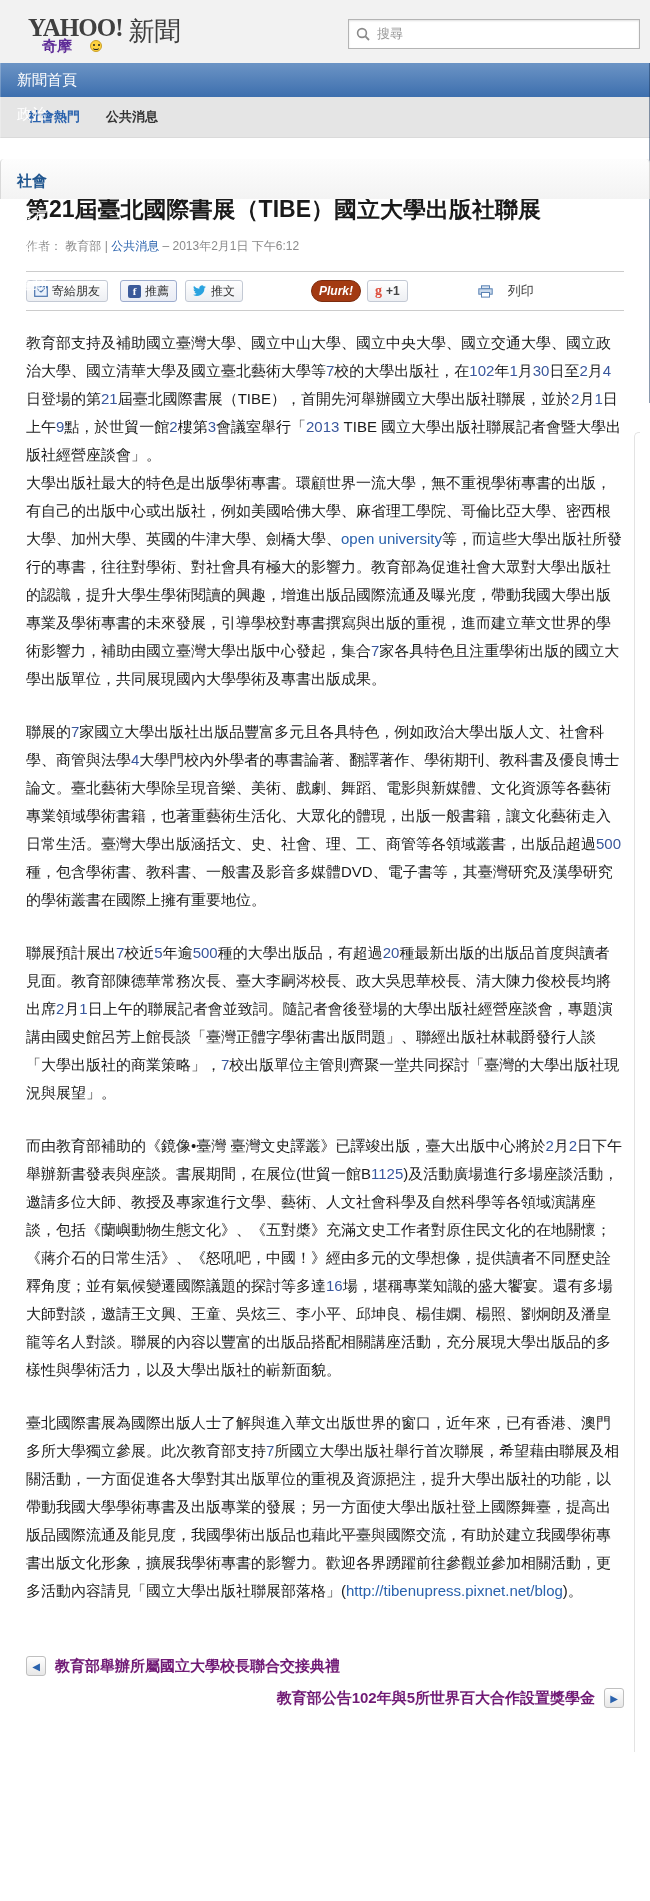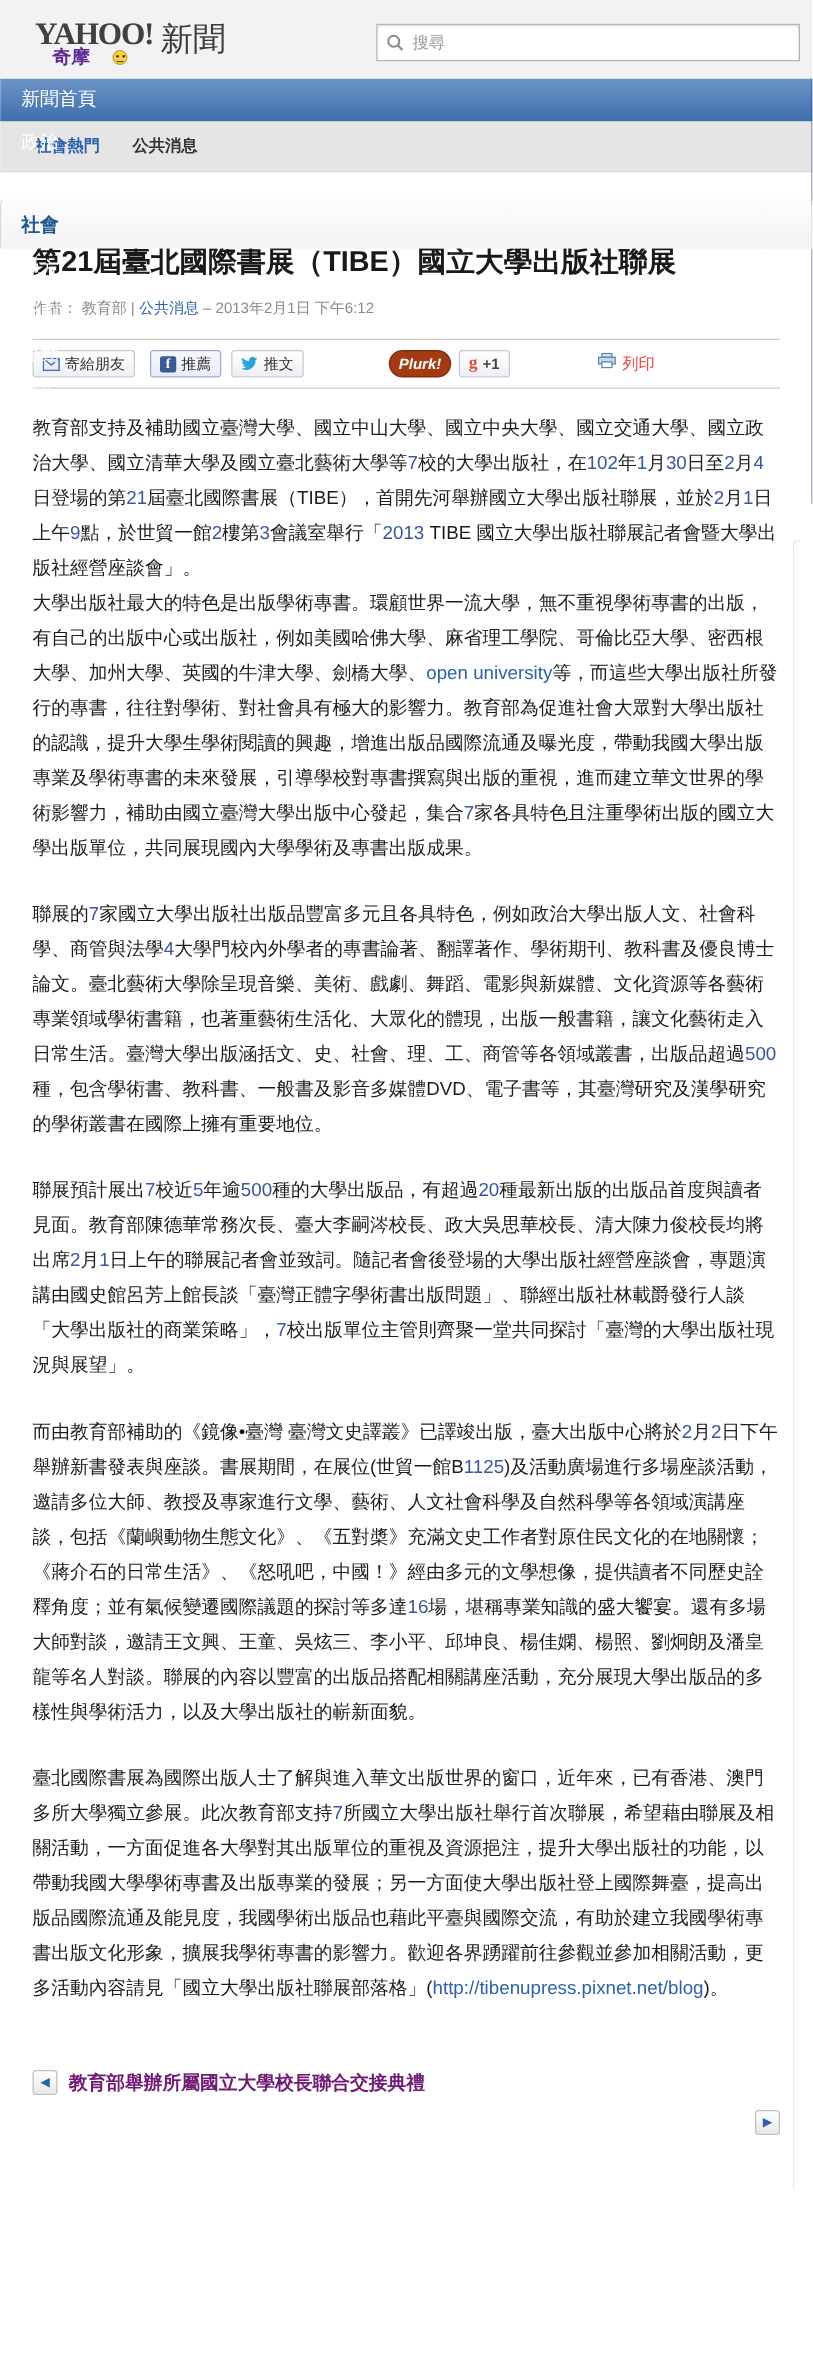--- a/index.html
+++ b/index.html
@@ -11,21 +11,21 @@
   
   .header { background:#f2f2f2; height:63px; display:flex; align-items:center; padding:4px 10px 0 28px; }
   .logo { display:flex; align-items:flex-end; cursor:pointer; }
   .yahoo-block { display:flex; flex-direction:column; line-height:1; }
   .yahoo { color:#404040; font-weight:bold; font-size:25px; letter-spacing:-1px; font-family:"Liberation Serif","DejaVu Serif",serif; }
   .kimo { color:#5e2b97; font-weight:bold; font-size:15px; margin-top:-2px; padding-left:14px; display:flex; align-items:center;gap:16px; }
   .smiley { width:12px; height:12px; border-radius:50%; background:#ffd23e; border:1px solid #c9a02e; display:inline-block; position:relative; margin-left:2px; }
   .smiley::before { content:""; position:absolute; left:2px; top:3px; width:2px; height:2px; background:#222; border-radius:50%; box-shadow:5px 0 0 #222; }
   .smiley::after { content:""; position:absolute; left:2px; top:5px; width:6px; height:3px; border-bottom:1px solid #222; border-radius:50%; }
   .site-name { font-size:26px; color:#3d3d3d; margin-left:6px; margin-bottom:4px; }
-  .search-box { margin-left:auto; width:339px; height:30px; background:#fff; border:1px solid #b4b4b4; box-shadow:inset 0 1px 2px rgba(0,0,0,.12); display:flex; align-items:center; padding:0 7px; }
+  .search-box { margin-left:auto; width:292px; height:30px; background:#fff; border:1px solid #b4b4b4; box-shadow:inset 0 1px 2px rgba(0,0,0,.12); display:flex; align-items:center; padding:0 7px; }
   .search-box input { border:none; outline:none; flex:1; font-size:13px; color:#444; background:transparent; margin-left:5px; font-family:inherit; }
   .search-box input::placeholder { color:#999; }
   
   .navbar { height:34px; background:linear-gradient(#6c94c5,#3d6fae); display:flex; position:relative;flex-direction:column; }
   .nav-cap { width:12px; background:linear-gradient(#35608f,#274b77); }
   .nav-tab { color:#fff; font-size:15px; line-height:34px; padding:0 16px; cursor:pointer; white-space:nowrap;
              border-right:1px solid rgba(25,55,95,.5); border-left:1px solid rgba(255,255,255,.22); }
   .nav-tab.active { background:linear-gradient(#fdfdfd,#f3f3f3); color:#20568f; font-weight:bold;
              margin-top:-6px; height:40px; line-height:44px; border-radius:4px 4px 0 0; border-color:#d9d9d9; }
   
@@ -40,21 +40,21 @@
   .share-row { border-top:1px solid #ccc; border-bottom:1px solid #ccc; padding:8px 0; display:flex; align-items:center; }
   .share-btn { height:22px; display:inline-flex; align-items:center; gap:4px; border:1px solid #c3c9d4;
                background:linear-gradient(#ffffff,#edeff3); border-radius:3px; padding:0 7px; font-size:12px; color:#333; cursor:pointer; white-space:nowrap; }
   .btn-fb { border-color:#9dacce; background:linear-gradient(#f6f7fb,#e9ecf5); margin-left:12px; }
   .fb-f { width:13px; height:13px; background:#3b5a9a; color:#fff; font-weight:bold; font-size:11px; line-height:13px; text-align:center; border-radius:2px; font-family:"Liberation Serif",serif; }
   .btn-tw { margin-left:8px; }
   .btn-plurk { margin-left:68px; background:#a33a12; border-color:#7c2c0e; color:#fff; font-weight:bold; font-style:italic;border-radius:11px; }
   .btn-gplus { margin-left:6px; }
   .g-red { color:#dd4b39; font-weight:bold; font-family:"Liberation Serif",serif; font-size:14px; }
   .gp-txt { color:#444; font-weight:bold; }
-  .print-link { margin-left:70px; display:inline-flex; gap:5px; color:#ef4444; font-size:13px; cursor:pointer; text-decoration:none; }
+  .print-link { margin-left:70px; display:inline-flex; align-items:center; gap:15px; color:#404040; font-size:13px; cursor:pointer; text-decoration:none; }
   .article { padding-top:18px; }
   .article p { font-size:15px; line-height:28px; color:#1c1c1c; margin:0 0 25px; }
   .article p.tight { margin-bottom:0; }
   .article a { color:#2a62ad; text-decoration:none; }
   .num { color:#39579c; }
   
   .pager { padding:26px 26px 0; }
   .pager-row { display:flex; align-items:center; margin-bottom:12px; }
   .pager-row.next { justify-content:flex-end; }
   .pager-label { font-size:15px; font-weight:bold; color:#701a75; cursor:pointer; }
@@ -162,17 +162,18 @@
       <p>臺北國際書展為國際出版人士了解與進入華文出版世界的窗口，近年來，已有香港、澳門多所大學獨立參展。此次教育部支持<span class="num">7</span>所國立大學出版社舉行首次聯展，希望藉由聯展及相關活動，一方面促進各大學對其出版單位的重視及資源挹注，提升大學出版社的功能，以帶動我國大學學術專書及出版專業的發展；另一方面使大學出版社登上國際舞臺，提高出版品國際流通及能見度，我國學術出版品也藉此平臺與國際交流，有助於建立我國學術專書出版文化形象，擴展我學術專書的影響力。歡迎各界踴躍前往參觀並參加相關活動，更多活動內容請見「國立大學出版社聯展部落格」(<a href="#">http://tibenupress.pixnet.net/blog</a>)。</p>
     </div>
 </div>
 
 <div class="pager">
   <div class="pager-row prev">
     <span class="arrow-btn">◀</span>
     <span class="pager-label">教育部舉辦所屬國立大學校長聯合交接典禮</span>
   </div>
   <div class="pager-row next">
+    <span class="pager-label">教育部公告102年與5所世界百大合作設置獎學金</span>
     <span class="arrow-btn">▶</span>
   </div>
 </div>
 
 <div class="right-edge"></div>
 
 </body></html>

